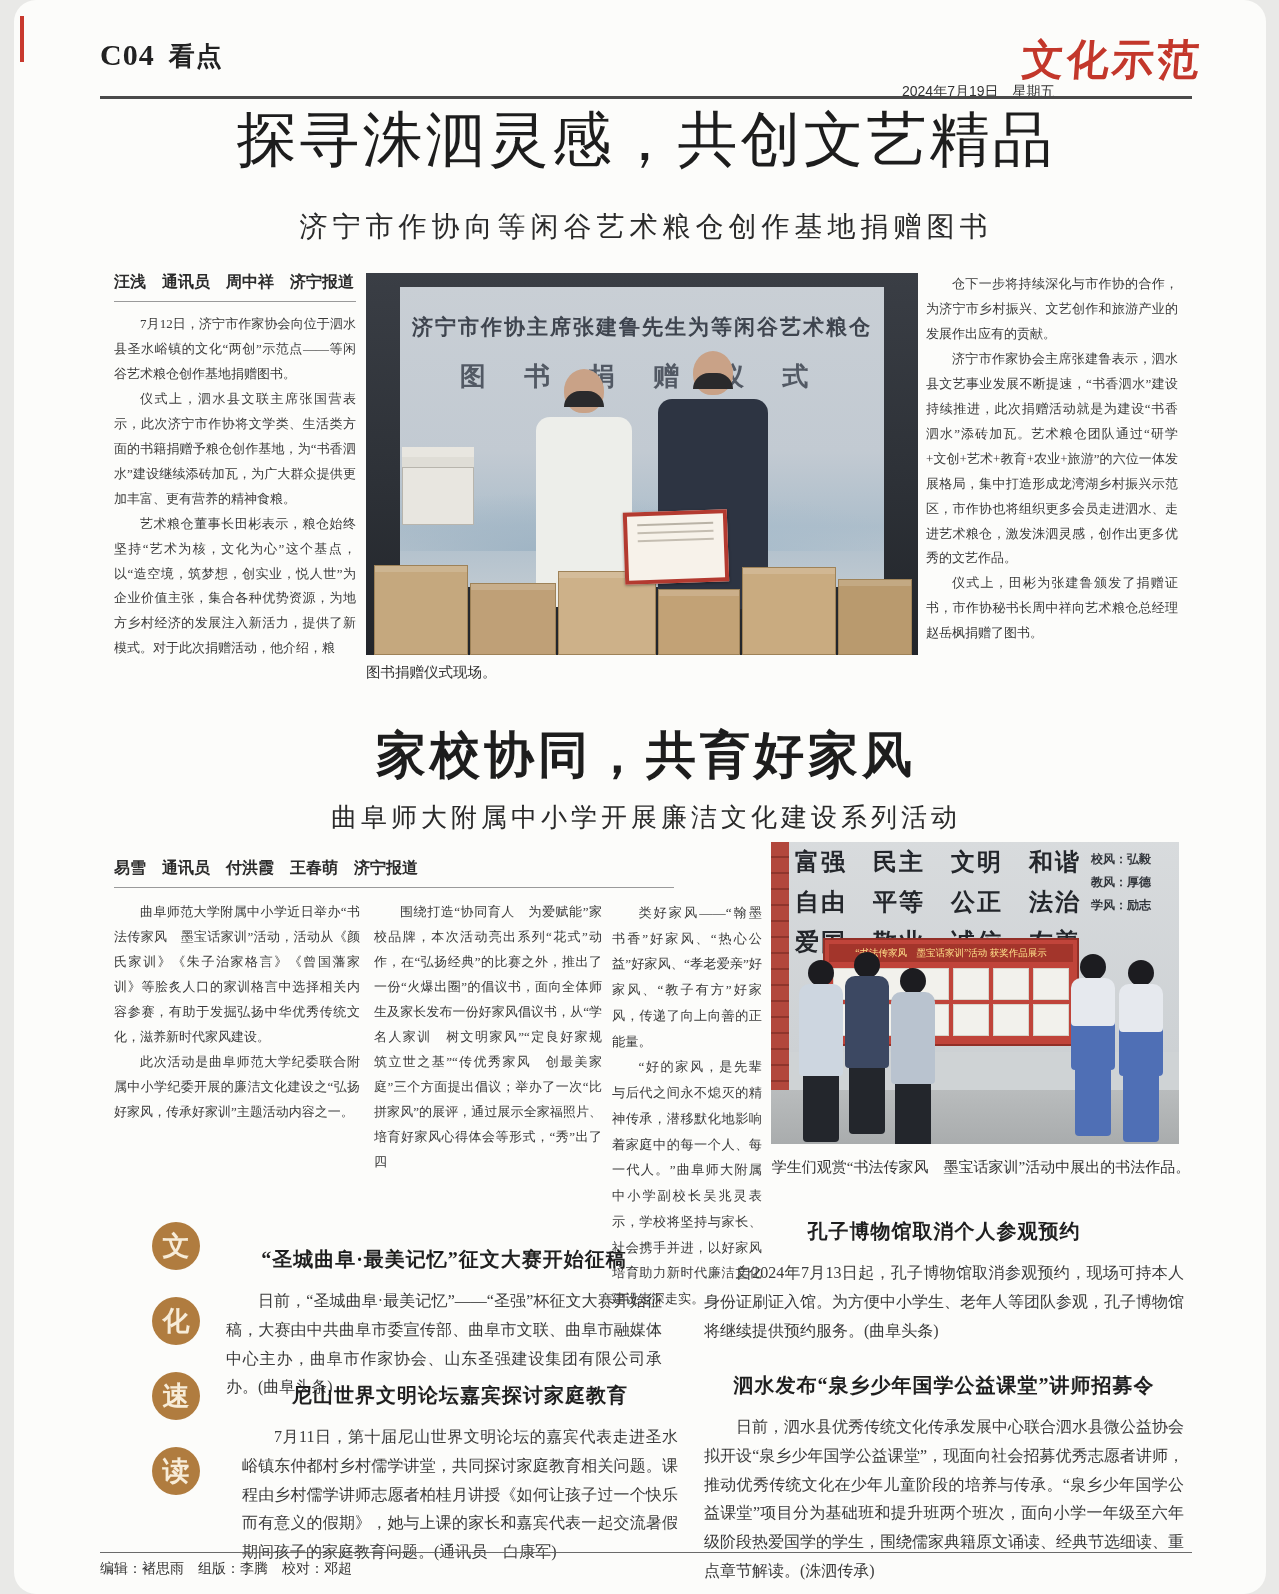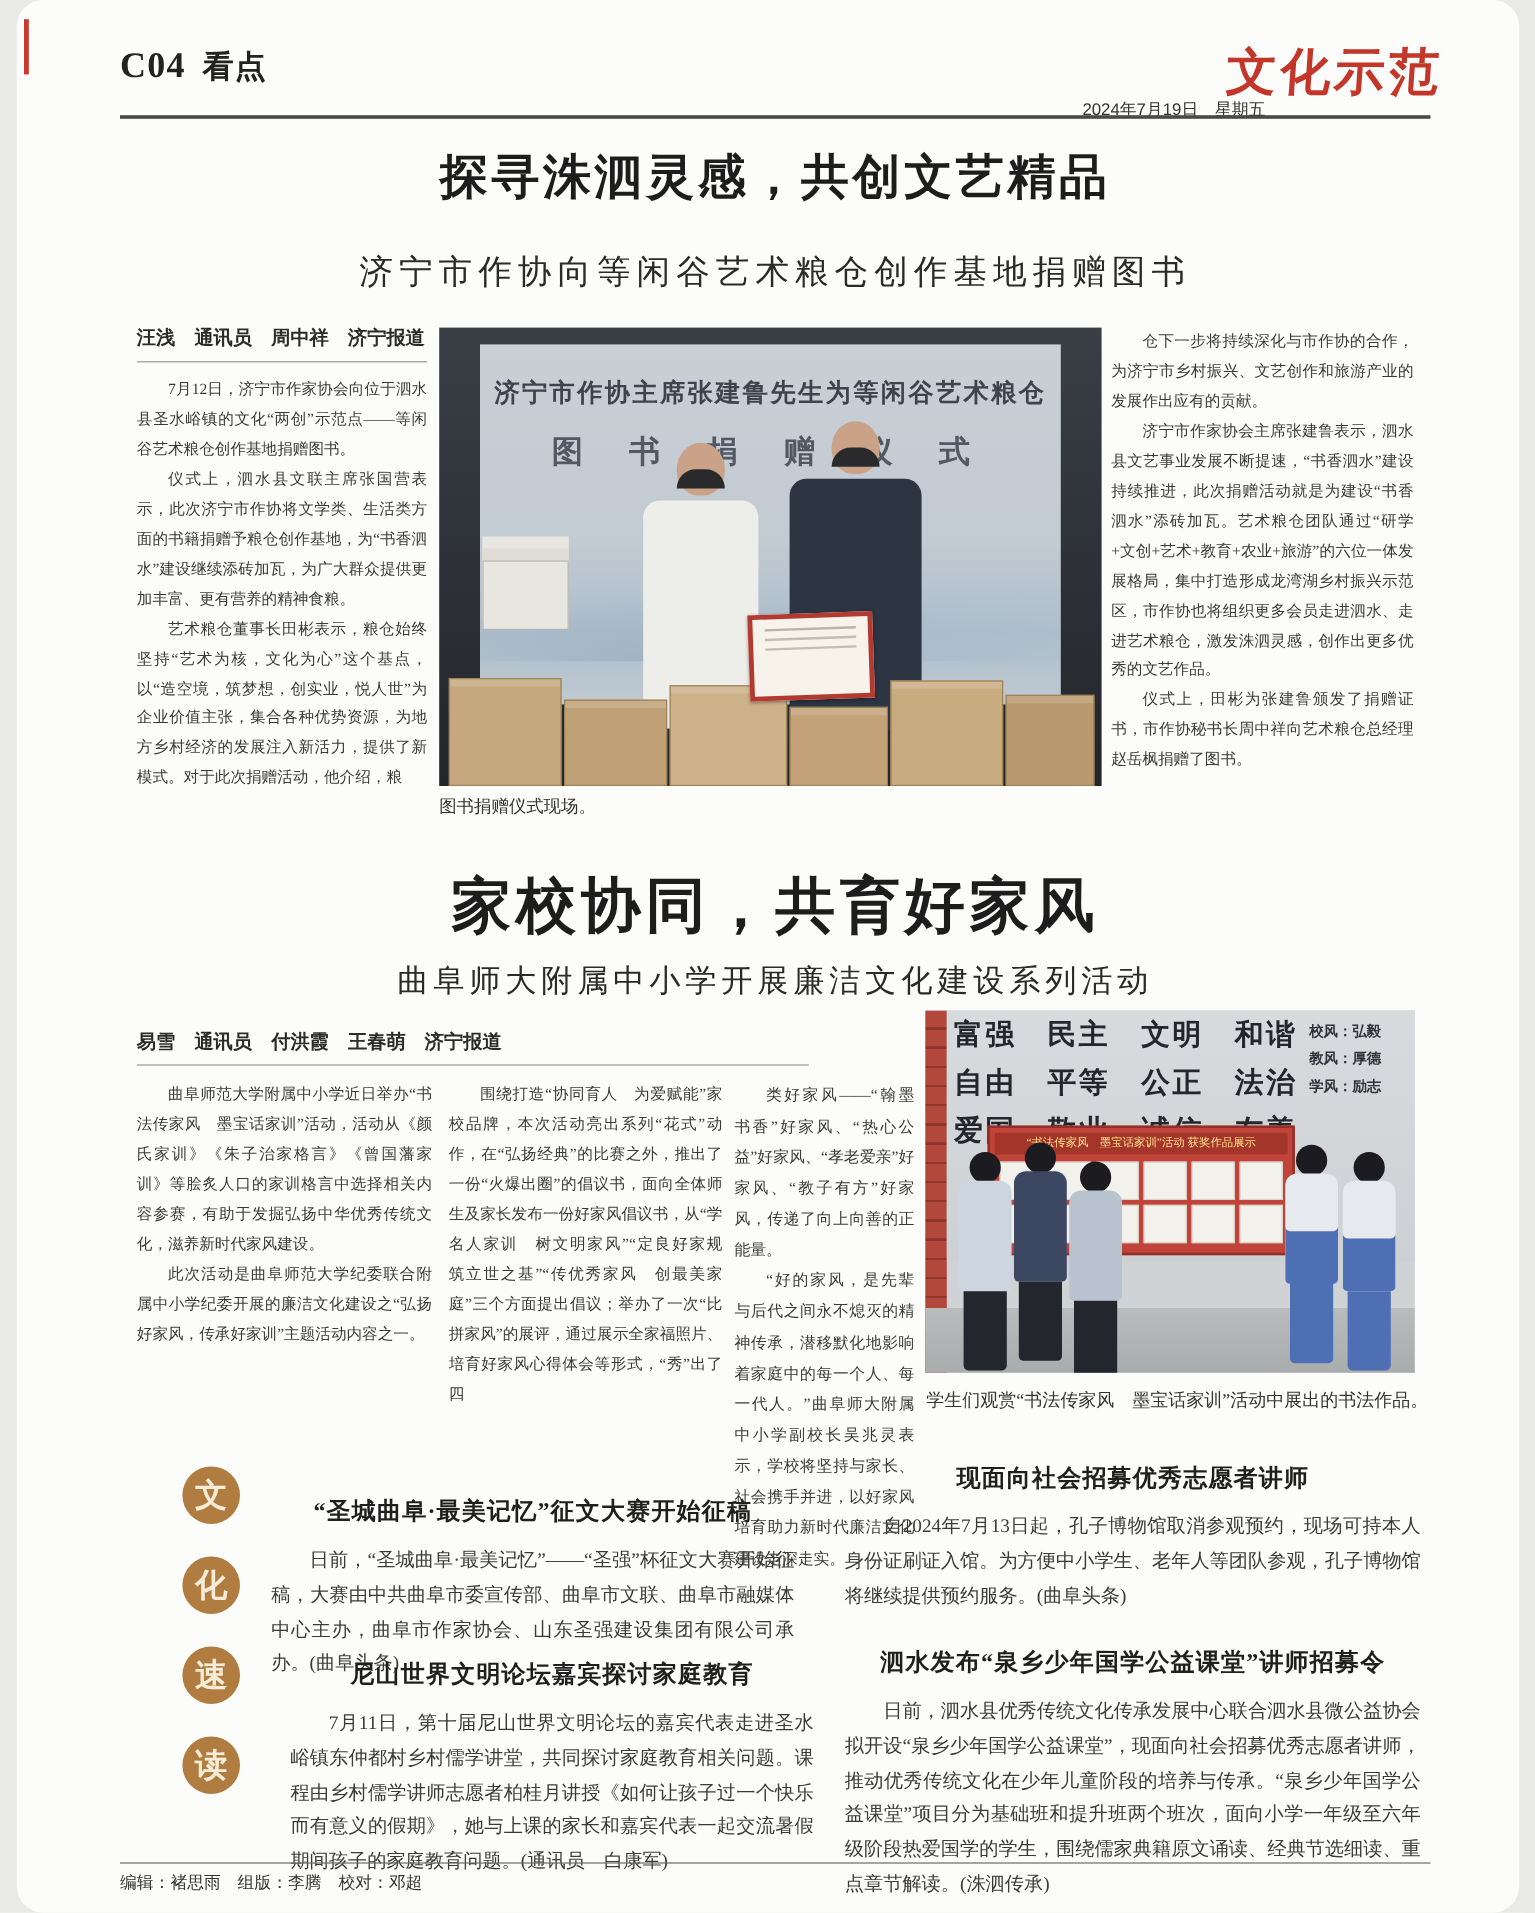--- a/index.html
+++ b/index.html
@@ -20,21 +20,21 @@
 
   
   .hdr-pageno{left:86px;top:38px;font-size:30px;font-weight:bold;letter-spacing:1px;color:#222;}
   .hdr-section{display:inline-block;margin-left:14px;font-family:"Liberation Sans","DejaVu Sans",sans-serif;font-weight:bold;font-size:26px;}
   .hdr-date{left:888px;top:52px;font-size:14px;color:#333;font-family:"Liberation Sans",sans-serif;margin-top:31px;}
   .hdr-masthead{left:1008px;top:32px;font-size:42px;font-weight:900;color:#c3372b;
     transform:skewX(-4deg);letter-spacing:3px;font-family:"Liberation Serif",serif;}
   .hdr-rule{left:86px;top:96px;width:1092px;height:3px;background:#4a4a4a;}
 
   
-  .a1-headline{left:86px;top:120px;width:1092px;text-align:center;font-size:40px;font-weight:700;
+  .a1-headline{left:86px;top:100px;width:1092px;text-align:center;font-size:60px;font-weight:400;
     letter-spacing:3px;color:#1d1d1d;}
   .a1-subhead{left:86px;top:208px;width:1092px;text-align:center;font-size:28px;color:#2a2a2a;letter-spacing:5px;}
   .byline{font-size:16px;font-weight:bold;color:#2b2b2b;border-bottom:1px solid #9a9a9a;padding-bottom:8px;}
   .bodytext{font-size:13px;line-height:1.92;text-align:justify;color:#3a3a3a;}
   .bodytext p{margin:0;text-indent:2em;}
   .a1-right{left:912px;top:272px;width:252px;}
   .a1-byline{left:100px;top:272px;width:242px;}
   .a1-left-body{left:100px;top:312px;width:242px;}
 
   
@@ -256,21 +256,21 @@
 
   <div class="abs bl-1">
     <div class="brief-title">“圣城曲阜·最美记忆”征文大赛开始征稿</div>
     <div class="brief-body">日前，“圣城曲阜·最美记忆”——“圣强”杯征文大赛开始征稿，大赛由中共曲阜市委宣传部、曲阜市文联、曲阜市融媒体中心主办，曲阜市作家协会、山东圣强建设集团有限公司承办。(曲阜头条)</div>
   </div>
   <div class="abs bl-2">
     <div class="brief-title">尼山世界文明论坛嘉宾探讨家庭教育</div>
     <div class="brief-body">7月11日，第十届尼山世界文明论坛的嘉宾代表走进圣水峪镇东仲都村乡村儒学讲堂，共同探讨家庭教育相关问题。课程由乡村儒学讲师志愿者柏桂月讲授《如何让孩子过一个快乐而有意义的假期》，她与上课的家长和嘉宾代表一起交流暑假期间孩子的家庭教育问题。(通讯员　白康军)</div>
   </div>
   <div class="abs br-1">
-    <div class="brief-title">现面向社会招募优秀志愿者讲师</div>
+    <div class="brief-title">孔子博物馆取消个人参观预约</div>
     <div class="brief-body">自2024年7月13日起，孔子博物馆取消参观预约，现场可持本人身份证刷证入馆。为方便中小学生、老年人等团队参观，孔子博物馆将继续提供预约服务。(曲阜头条)</div>
   </div>
   <div class="abs br-2">
     <div class="brief-title">泗水发布“泉乡少年国学公益课堂”讲师招募令</div>
     <div class="brief-body">日前，泗水县优秀传统文化传承发展中心联合泗水县微公益协会拟开设“泉乡少年国学公益课堂”，现面向社会招募优秀志愿者讲师，推动优秀传统文化在少年儿童阶段的培养与传承。“泉乡少年国学公益课堂”项目分为基础班和提升班两个班次，面向小学一年级至六年级阶段热爱国学的学生，围绕儒家典籍原文诵读、经典节选细读、重点章节解读。(洙泗传承)</div>
   </div>
 
   <div class="abs footer-rule"></div>
   <div class="abs footer-text">编辑：褚思雨　组版：李腾　校对：邓超</div>
 

